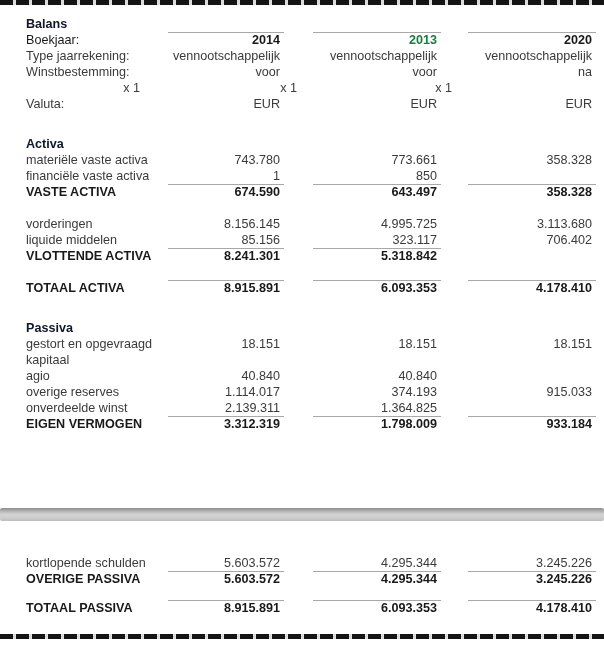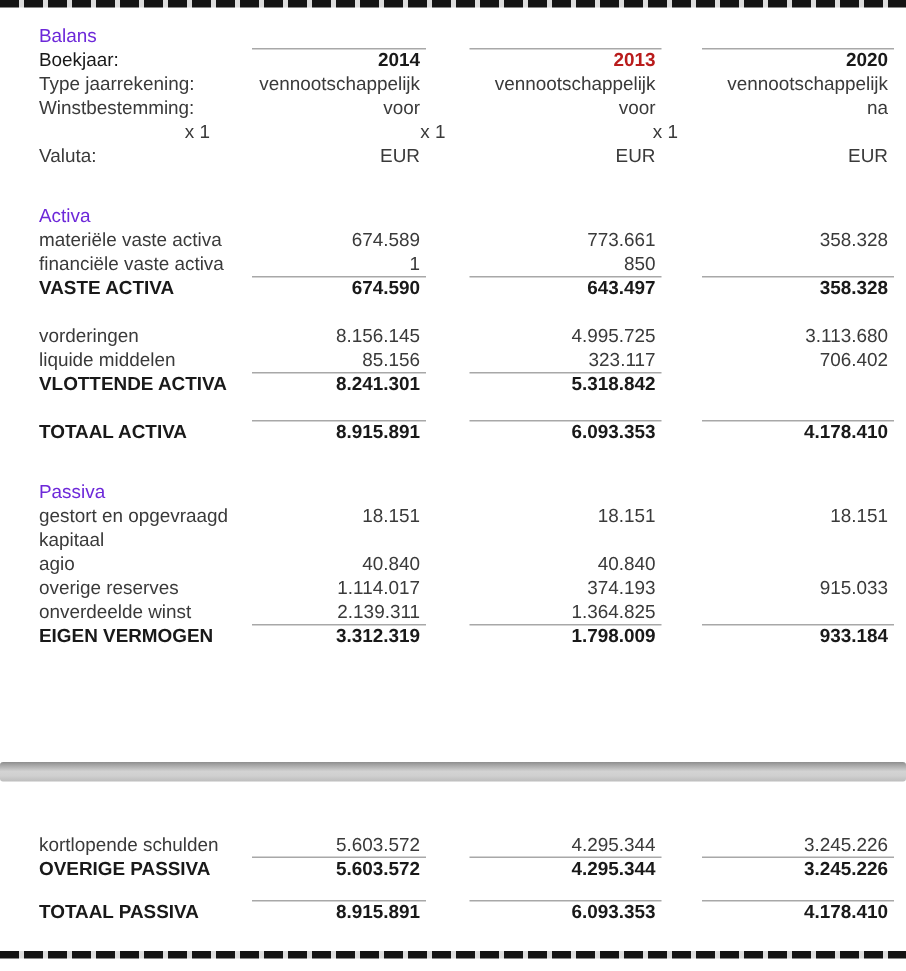--- a/index.html
+++ b/index.html
@@ -19,21 +19,21 @@
   .lbl{width:140px;flex:0 0 140px;}
   .cell{position:relative;display:block;text-align:right;}
   .c1{width:114px;flex:0 0 114px;}
   .c2{width:157px;flex:0 0 157px;}
   .c3{width:155px;flex:0 0 155px;}
   .total .lbl,.total .cell{font-weight:bold;color:#191919;}
   .total .cell::before{
     content:"";position:absolute;top:0;right:-4px;width:128px;height:1px;background:#a8a8a8;
   }
   .total .c1::before{width:116px;}
-  .heading{font-weight:normal;color:#6d28d9;}
+  .heading{font-weight:bold;color:#0f172a;}
   .sepbar{
     height:13px;width:604px;border-radius:2px;
     background:linear-gradient(180deg,#8e8e8e 0%,#a9a9a9 18%,#d3d3d3 48%,#d0d0d0 70%,#bdbdbd 100%);
   }.sp13{height:13px}.sp16{height:16px}.sp18{height:18px}
   .sp24{height:24px}.sp34{height:34px}.sp76{height:76px}
 </style>
 </head>
 <body>
 
 <div>
@@ -41,21 +41,21 @@
 
   <div class="content">
 
     <div class="row heading">
       <span class="lbl">Balans</span>
     </div>
 
     <div class="row total">
       <span class="lbl" style="font-weight:normal;color:#191919">Boekjaar:</span>
       <span class="cell c1" style="font-weight:bold;color:#191919">2014</span>
-      <span class="cell c2" style="font-weight:bold;color:#b91c1c">2013</span>
+      <span class="cell c2" style="font-weight:bold;color:#15803d">2013</span>
       <span class="cell c3" style="font-weight:bold;color:#191919">2020</span>
     </div>
     <style></style>
     <div class="row">
       <span class="lbl">Type jaarrekening:</span>
       <span class="cell c1">vennootschappelijk</span>
       <span class="cell c2">vennootschappelijk</span>
       <span class="cell c3">vennootschappelijk</span>
     </div>
     <div class="row">
@@ -76,21 +76,21 @@
       <span class="cell c3">EUR</span>
     </div>
 
     <div class="sp24"></div>
 
     <div class="row heading">
       <span class="lbl">Activa</span>
     </div>
     <div class="row">
       <span class="lbl">materiële vaste activa</span>
-      <span class="cell c1">674.589</span>
+      <span class="cell c1">743.780</span>
       <span class="cell c2">773.661</span>
       <span class="cell c3">358.328</span>
     </div>
     <div class="row">
       <span class="lbl">financiële vaste activa</span>
       <span class="cell c1">1</span>
       <span class="cell c2">850</span>
       <span class="cell c3"></span>
     </div>
     <div class="row total">

